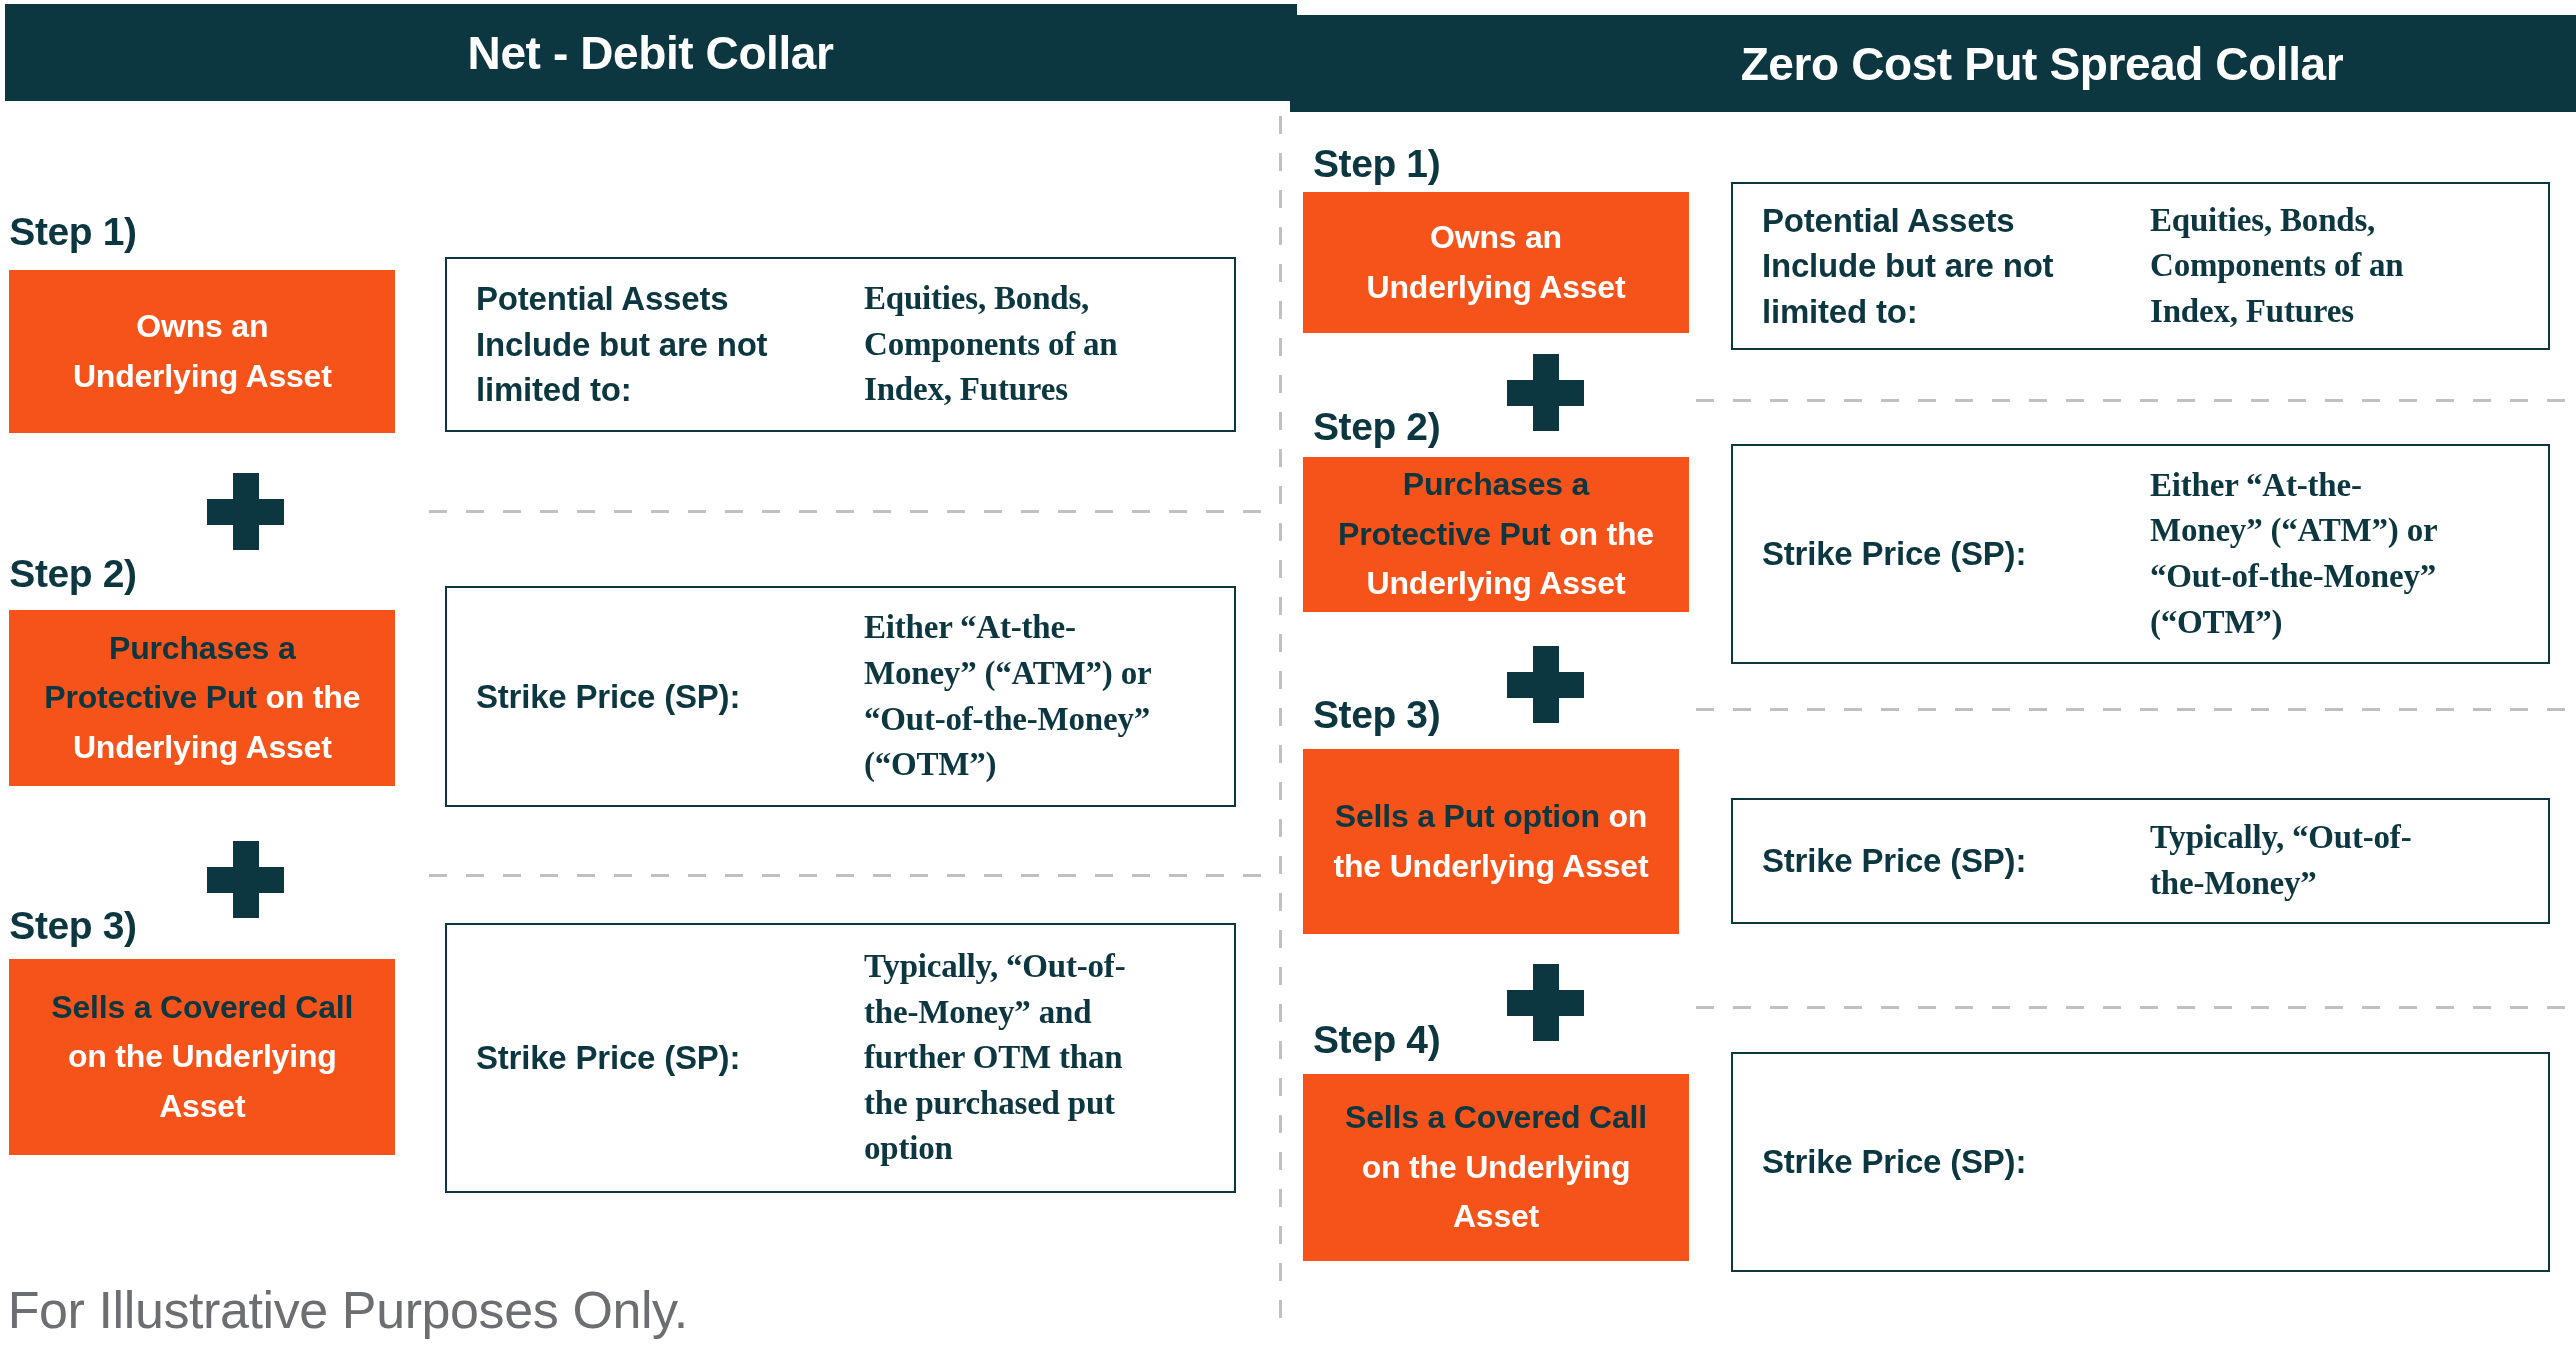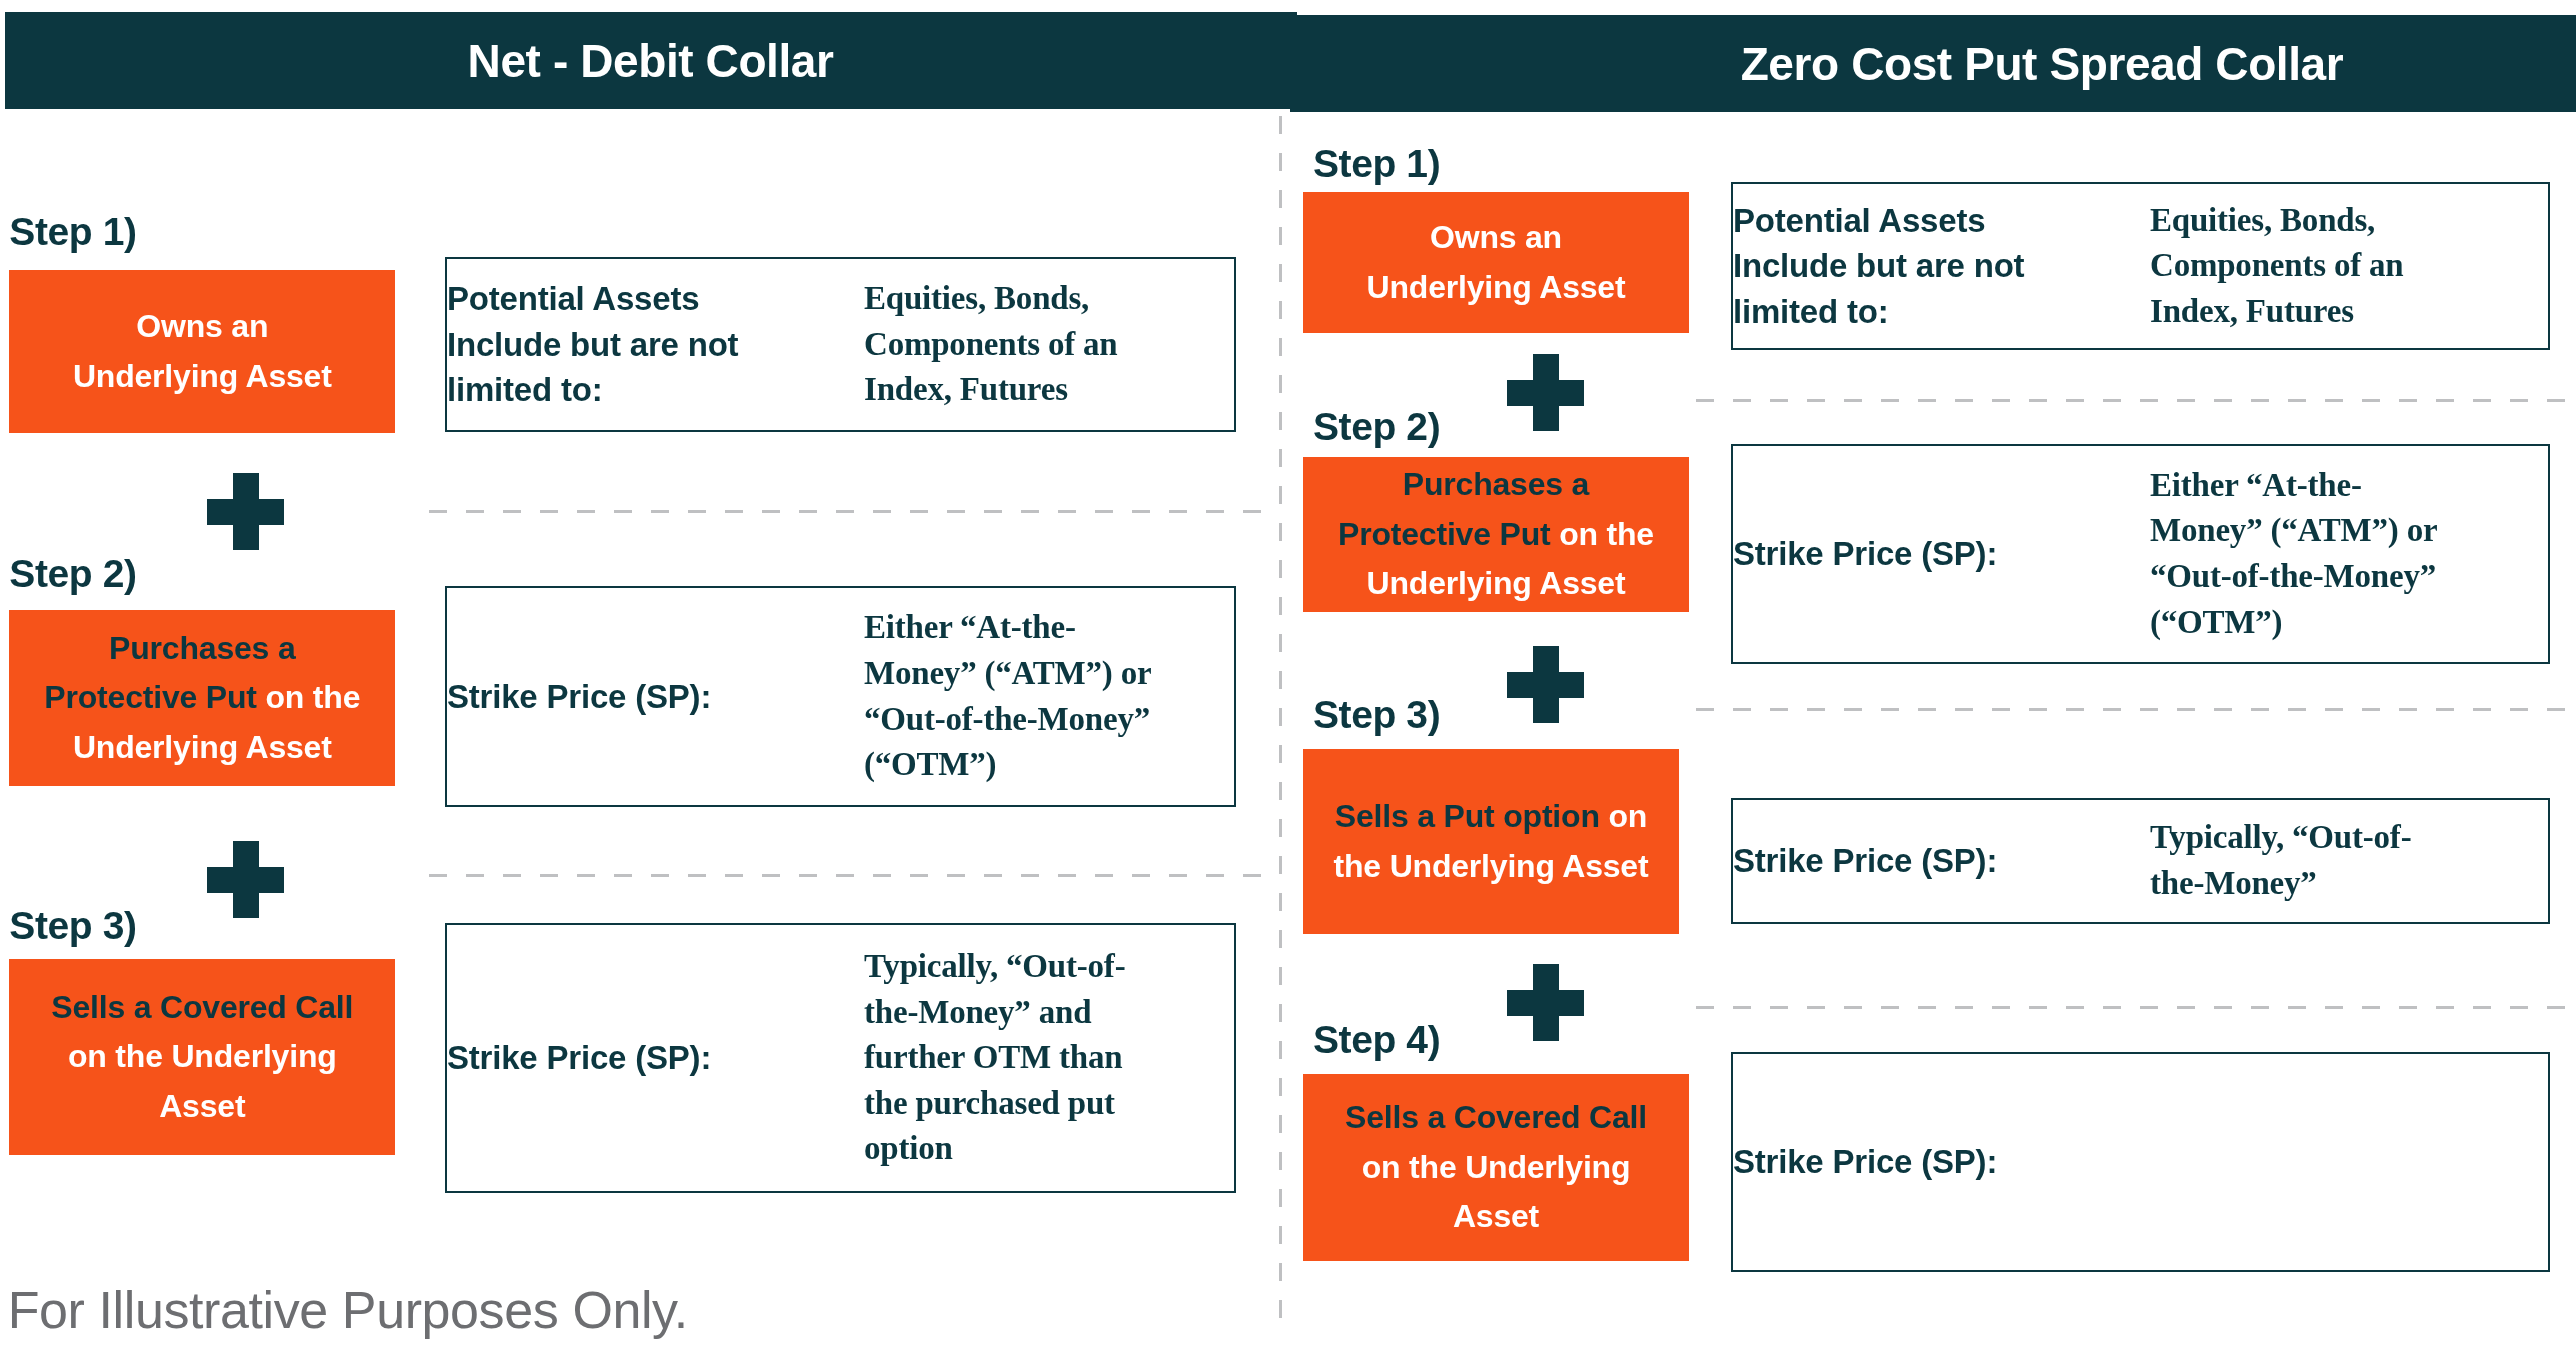--- a/index.html
+++ b/index.html
@@ -31,33 +31,33 @@
   .boxtext{
     white-space:pre-line;font-size:32px;font-weight:bold;line-height:1.55;letter-spacing:-0.2px;
   }
   .seg-dark{color:var(--dark);}
   .seg-white{color:#ffffff;}
   .detail{
     border:2.3px solid var(--dark);background:#ffffff;
     display:flex;align-items:center;
     color:var(--dark);font-size:33px;font-weight:bold;line-height:1.38;letter-spacing:-0.2px;
   }
-  .detail .lbl{white-space:pre-line;flex:none;width:417px;}
+  .detail .lbl{white-space:pre-line;flex:none;width:417px;padding-left:29px;}
   .detail .val{white-space:pre-line;flex:1;padding-right:15.5px;font-family:Liberation Serif, serif;}
   .plus{width:77px;height:77px;}
   .plus .pv{position:absolute;left:50%;top:0;transform:translateX(-50%);width:26px;height:100%;background:var(--dark);}
   .plus .ph{position:absolute;top:50%;left:0;transform:translateY(-50%);height:26px;width:100%;background:var(--dark);}
   .hdash{height:3.1px;background:repeating-linear-gradient(90deg,var(--dash) 0 18.5px,transparent 18.5px 37px);}
   .vdash{width:3.1px;background:repeating-linear-gradient(180deg,var(--dash) 0 18.5px,transparent 18.5px 37px);}
   .footer{font-size:52px;color:var(--footer);letter-spacing:-0.4px;}
 </style>
 </head>
 <body>
 
-<div class="abs header" style="left:4.6px;top:12px;width:1292px;height:97px;">Net - Debit Collar</div>
+<div class="abs header" style="left:4.6px;top:4px;width:1292px;height:97px;">Net - Debit Collar</div>
 
 <div class="abs steplabel" style="left:9.3px;top:210px;">Step 1)</div>
 <div class="abs orange" style="left:9.3px;top:270px;width:386px;height:163px;">
     <div class="boxtext"><span class="seg-dark"></span><span class="seg-white">Owns an
 Underlying Asset</span></div>
   </div>
 <div class="abs detail" style="left:445px;top:257px;width:791px;height:175px;">
   <div class="lbl">Potential Assets
 Include but are not
 limited to:</div>

